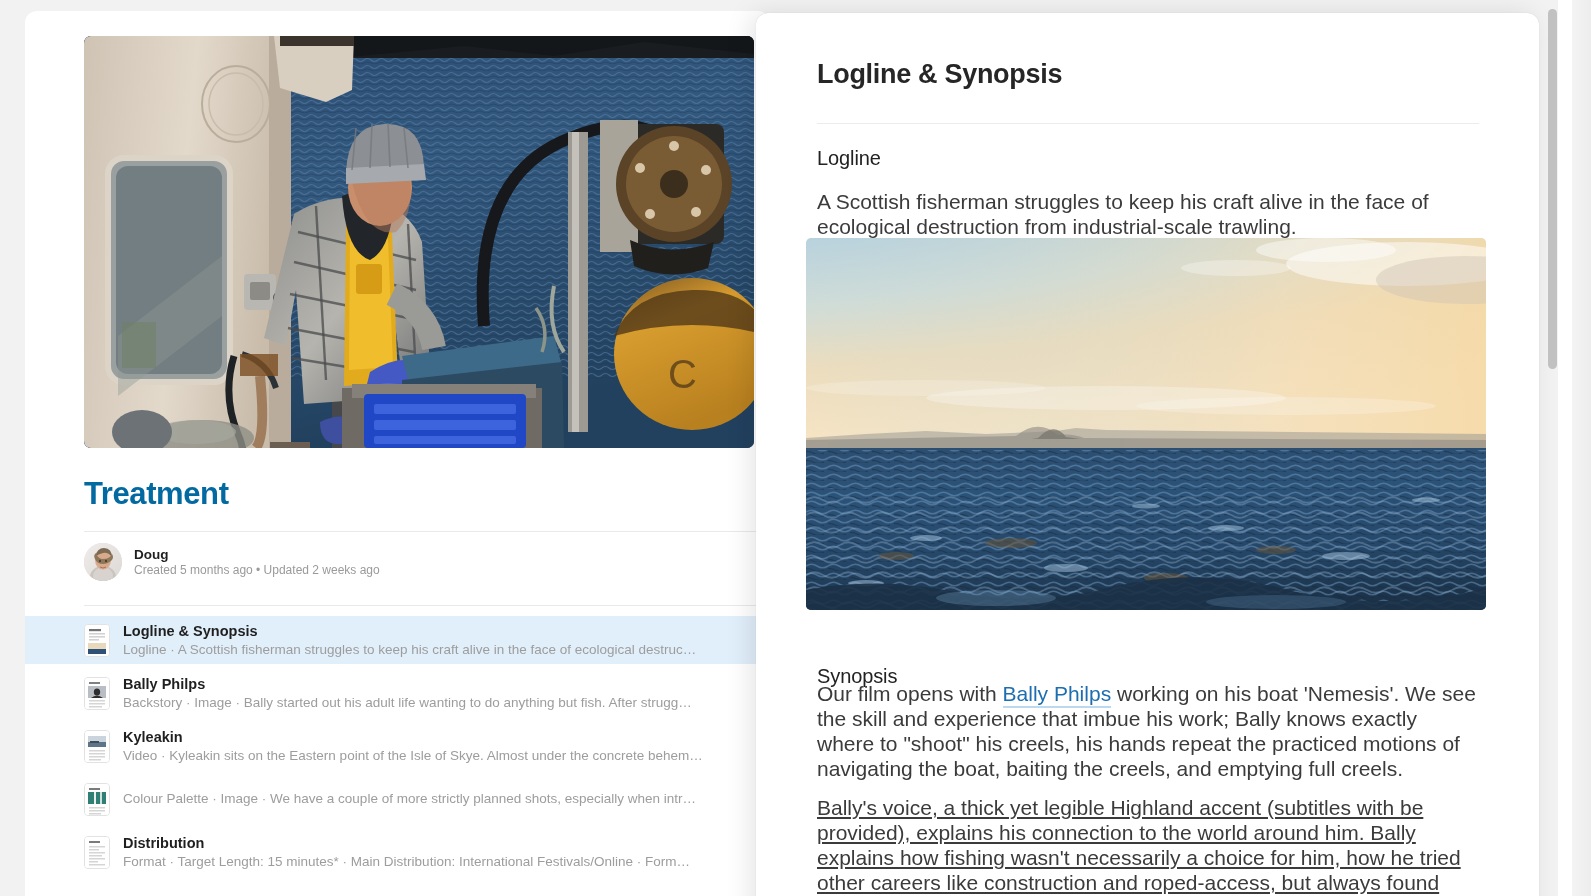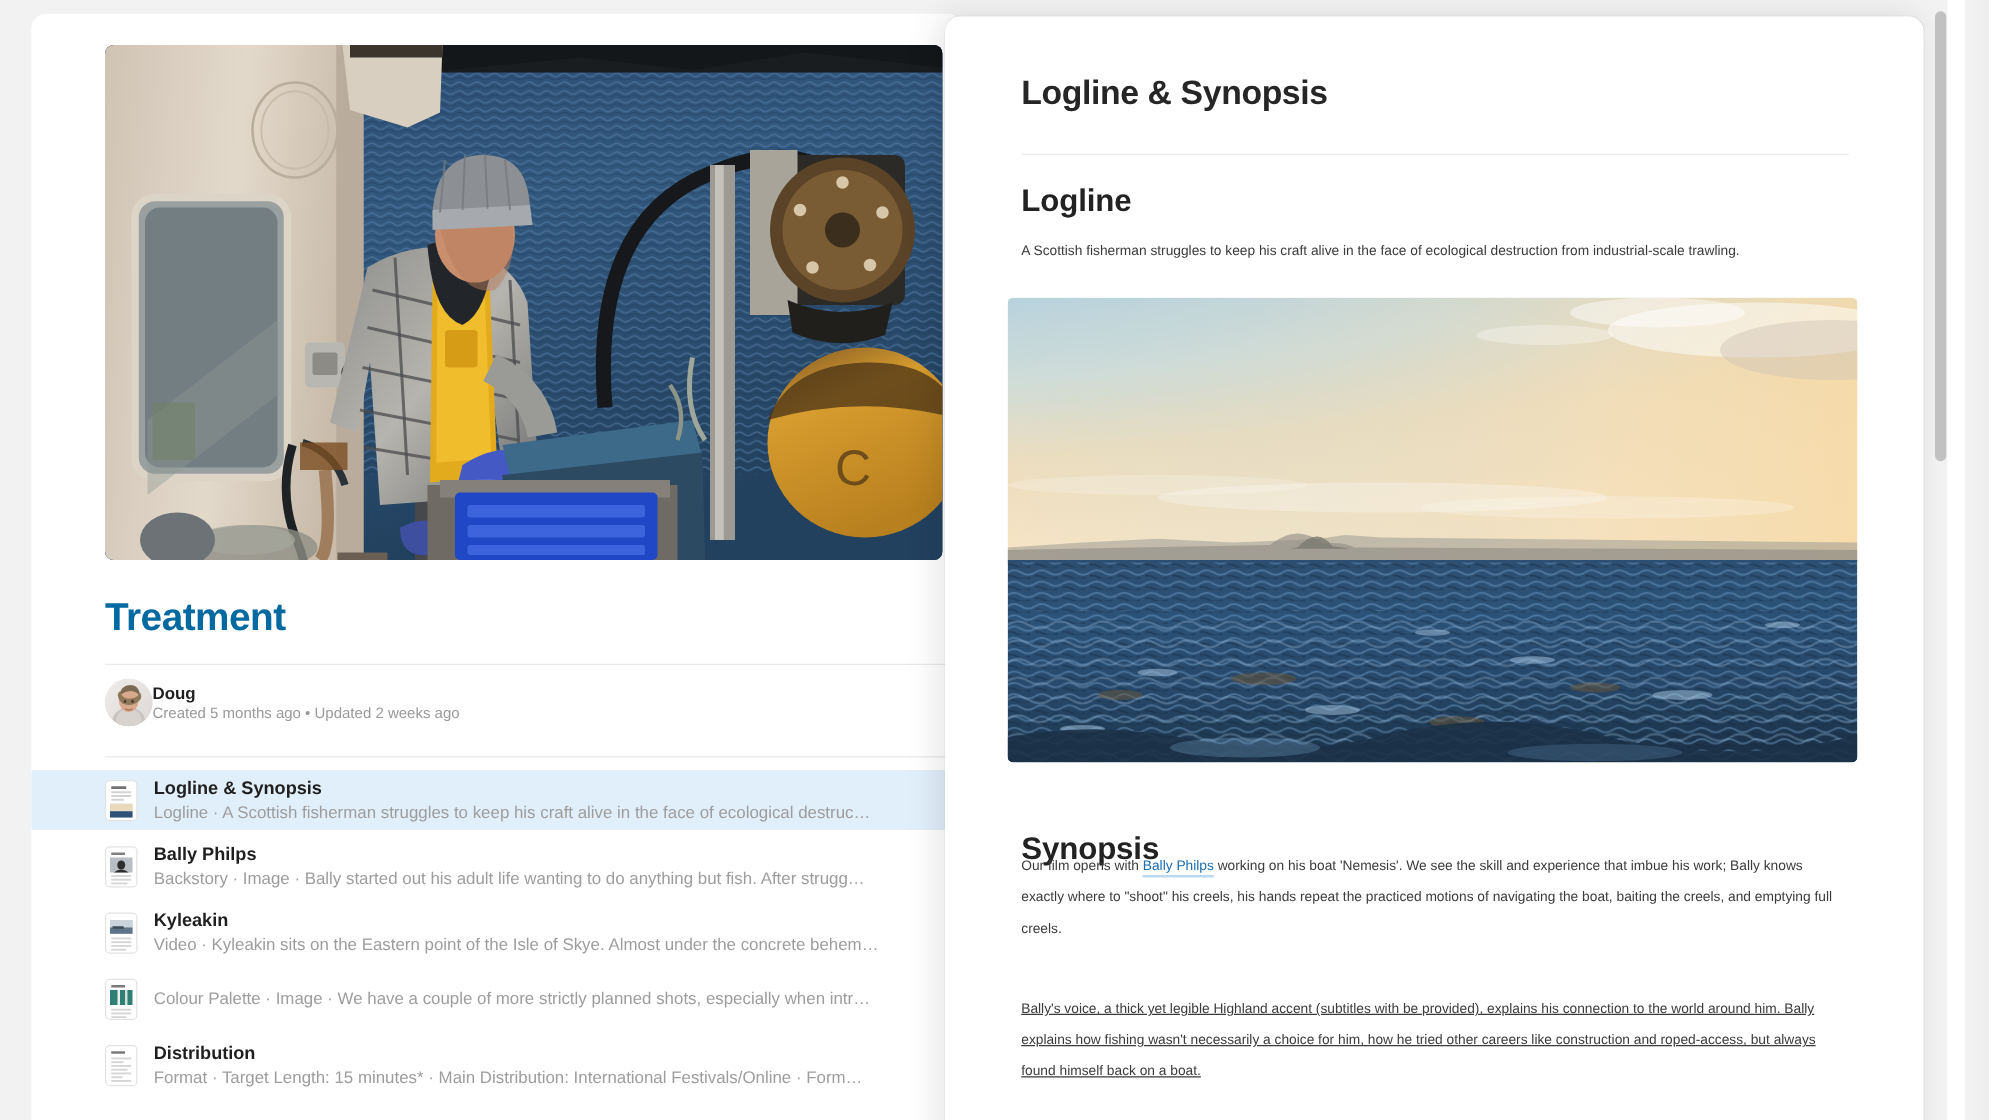--- a/index.html
+++ b/index.html
@@ -57,20 +57,21 @@
     height: 1px;
     background: #e9e9e9;
   }
   #rule-1 { top: 520px; }
   #rule-2 { top: 594px; }
 
   .author-row {
     position: absolute;
     left: 59px; top: 532px;
     display: flex; align-items: center;
+    gap: 12px;
   }
   .avatar {
     width: 38px; height: 38px;
     border-radius: 50%;
     overflow: hidden;
     background: #dedad6;
     flex: 0 0 auto;
   }
   .avatar svg { display:block; width:38px; height:38px; }
   .author-meta { line-height: 1.28; }
@@ -149,32 +150,32 @@
   }
   .r-rule {
     position: absolute;
     left: 61px; top: 110px;
     width: 662px; height: 1px;
     background: #ececec;
   }
   .r-h2 {
     position: absolute;
     left: 61px;
-    font-size: 25px; font-weight: bold;
+    font-size: 20px; font-weight: normal;
     color: #222222;
     letter-spacing: -0.1px;
   }
   #h2-logline { top: 134px; }
   #h2-synopsis { top: 652px; text-align: right; }
 
   .r-para {
     position: absolute;
     left: 61px;
     width: 660px;
-    font-size: 11px;
+    font-size: 21px;
     line-height: 25px;
     color: #3b3b3b;
   }
   #p-logline { top: 176px; }
   #p-syn-1  { top: 668px; }
   #p-syn-2  { top: 782px; text-decoration: underline; }
 
   .inline-link {
     color: #1c6eb0;
     text-decoration: none;

